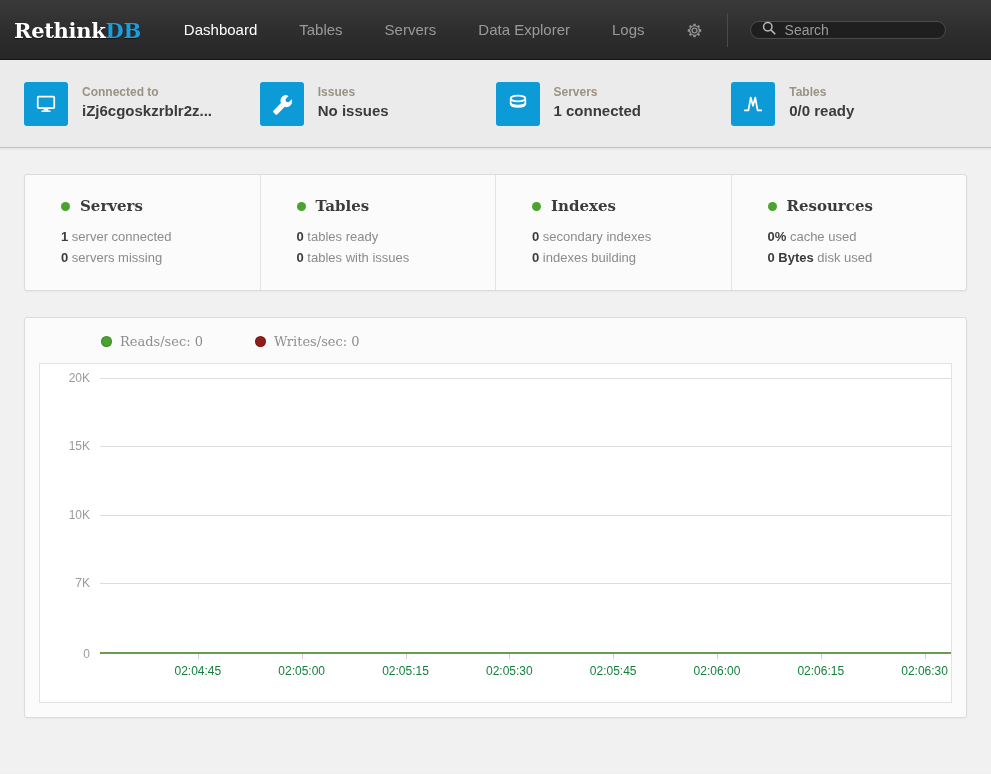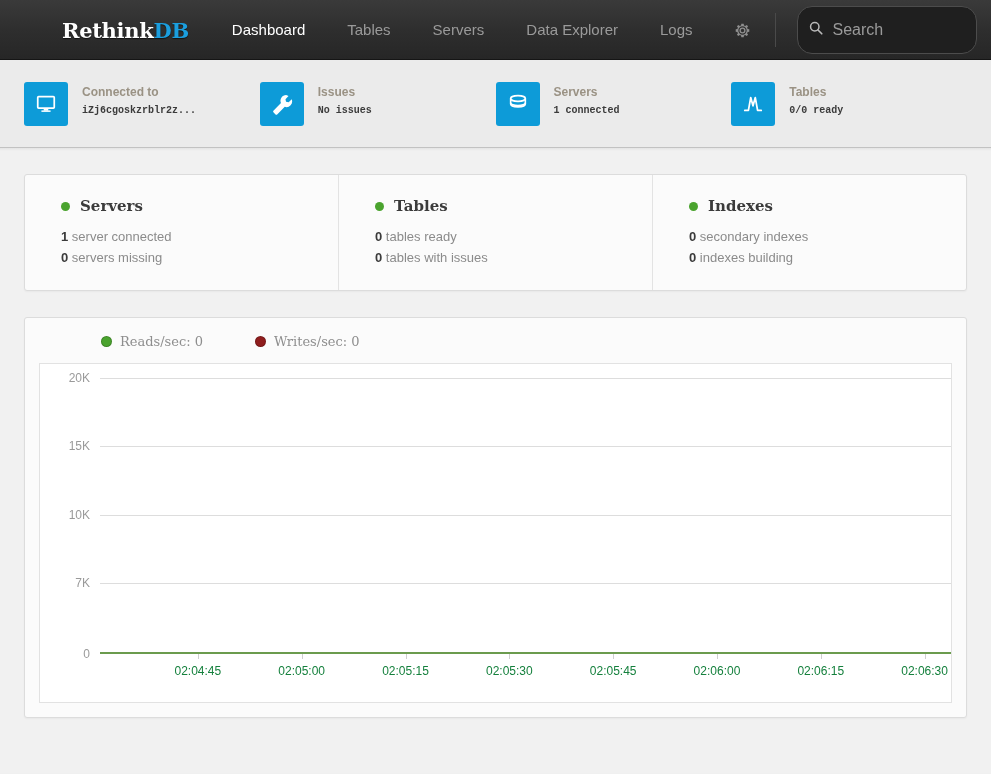--- a/index.html
+++ b/index.html
@@ -30,21 +30,21 @@
   }
 
   .logo {
     font-family: "DejaVu Serif", serif;
     font-size: 21px;
     font-weight: bold;
     letter-spacing: -0.3px;
     margin-right: 22px;
     white-space: nowrap;
   }
-  .logo .rethink { color: #ffffff; text-shadow: 0 1px 1px rgba(0,0,0,.6); margin-left: 48px; }
+  .logo .rethink { color: #ffffff; text-shadow: 0 1px 1px rgba(0,0,0,.6); }
   .logo .db { color: #1b9ede; text-shadow: 0 1px 1px rgba(0,0,0,.6); }
 
   .navlinks { display: flex; align-items: center; }
   .navlink {
     color: #9a9a9a;
     font-size: 15px;
     padding: 0 21px;
     line-height: 60px;
     text-decoration: none;
     white-space: nowrap;
@@ -68,26 +68,26 @@
     margin: 0 6px 0 4px;
   }
 
   .search-wrap {
     margin-left: 16px;
     position: relative;
     width: 196px;
   }
   .search-input {
     width: 100%;
-    height: 48px;
+    height: 18px;
     border-radius: 15px;
     border: 1px solid #4c4c4c;
     background: #1f1f1f;
     color: #cfcfcf;
-    font-size: 16px;
+    font-size: 14px;
     font-family: "Liberation Sans", sans-serif;
     padding: 0 12px 0 34px;
     outline: none;
   }
   .search-input::placeholder { color: #9a9a9a; }
   .search-icon {
     position: absolute;
     left: 12px; top: 50%;
     transform: translateY(-50%);
     pointer-events: none;
@@ -123,22 +123,22 @@
     flex-shrink: 0;
   }
   .status-text { margin-left: 14px; }
   .status-label {
     font-size: 12px;
     color: #9a9284;
     font-weight: bold;
     line-height: 15px;
   }
   .status-value {
-    font-family: Liberation Mono, monospace;
-    font-size: 10px;
+    font-family: Liberation Sans, sans-serif;
+    font-size: 15px;
     font-weight: bold;
     color: #3b3b3b;
     line-height: 22px;
     white-space: nowrap;
   }
 
   
   .main {
     padding: 26px 24px 0 24px;
     background: #f1f1f1;
@@ -410,20 +410,32 @@
         <span class="card-title">Indexes</span>
       </div>
       <div class="card-line">
         <b>0</b><span> secondary indexes</span>
       </div>
       <div class="card-line">
         <b>0</b><span> indexes building</span>
       </div>
     </div>
 
+    <div class="card">
+      <div class="card-head">
+        <span class="card-dot"></span>
+        <span class="card-title">Resources</span>
+      </div>
+      <div class="card-line">
+        <b>0%</b><span> cache used</span>
+      </div>
+      <div class="card-line">
+        <b>0 Bytes</b><span> disk used</span>
+      </div>
+    </div>
 
   </div>
 
   <div class="perf">
     <div class="perf-head">
       <div class="perf-legend">
         <div class="legend-item">
           <span class="legend-dot" style="background:#4aa32e"></span>
           <span>Reads/sec: 0</span>
         </div>

